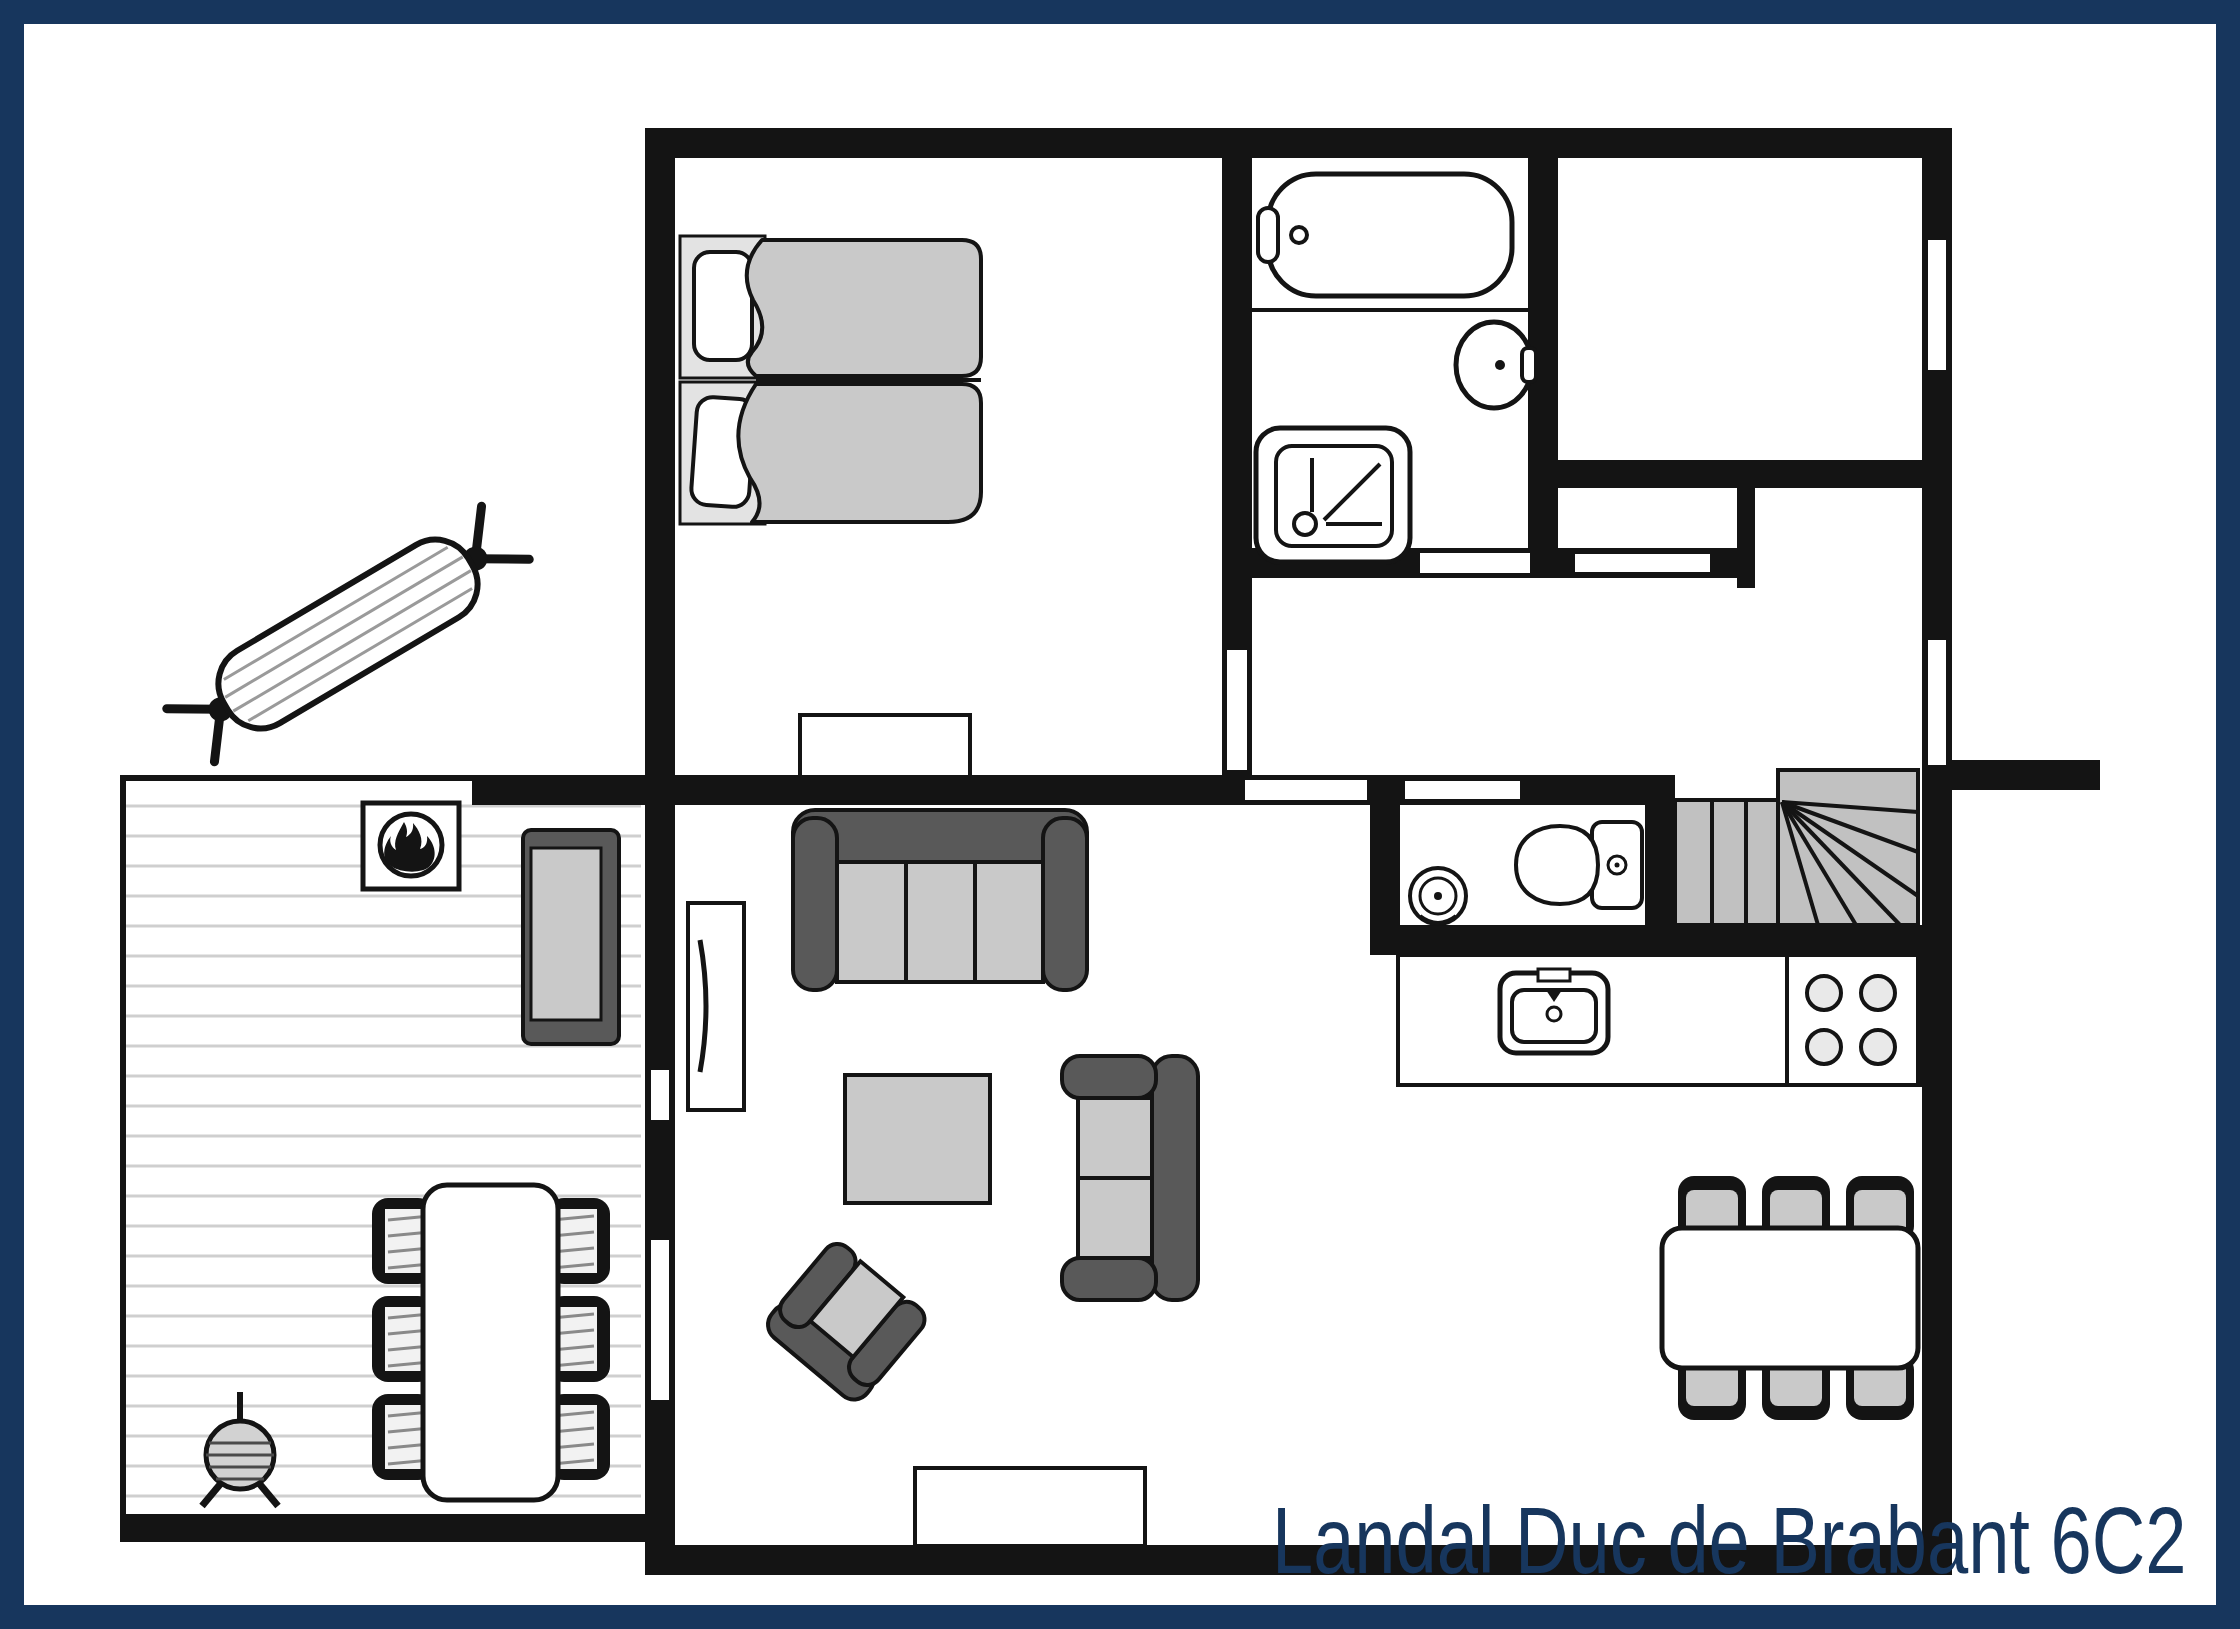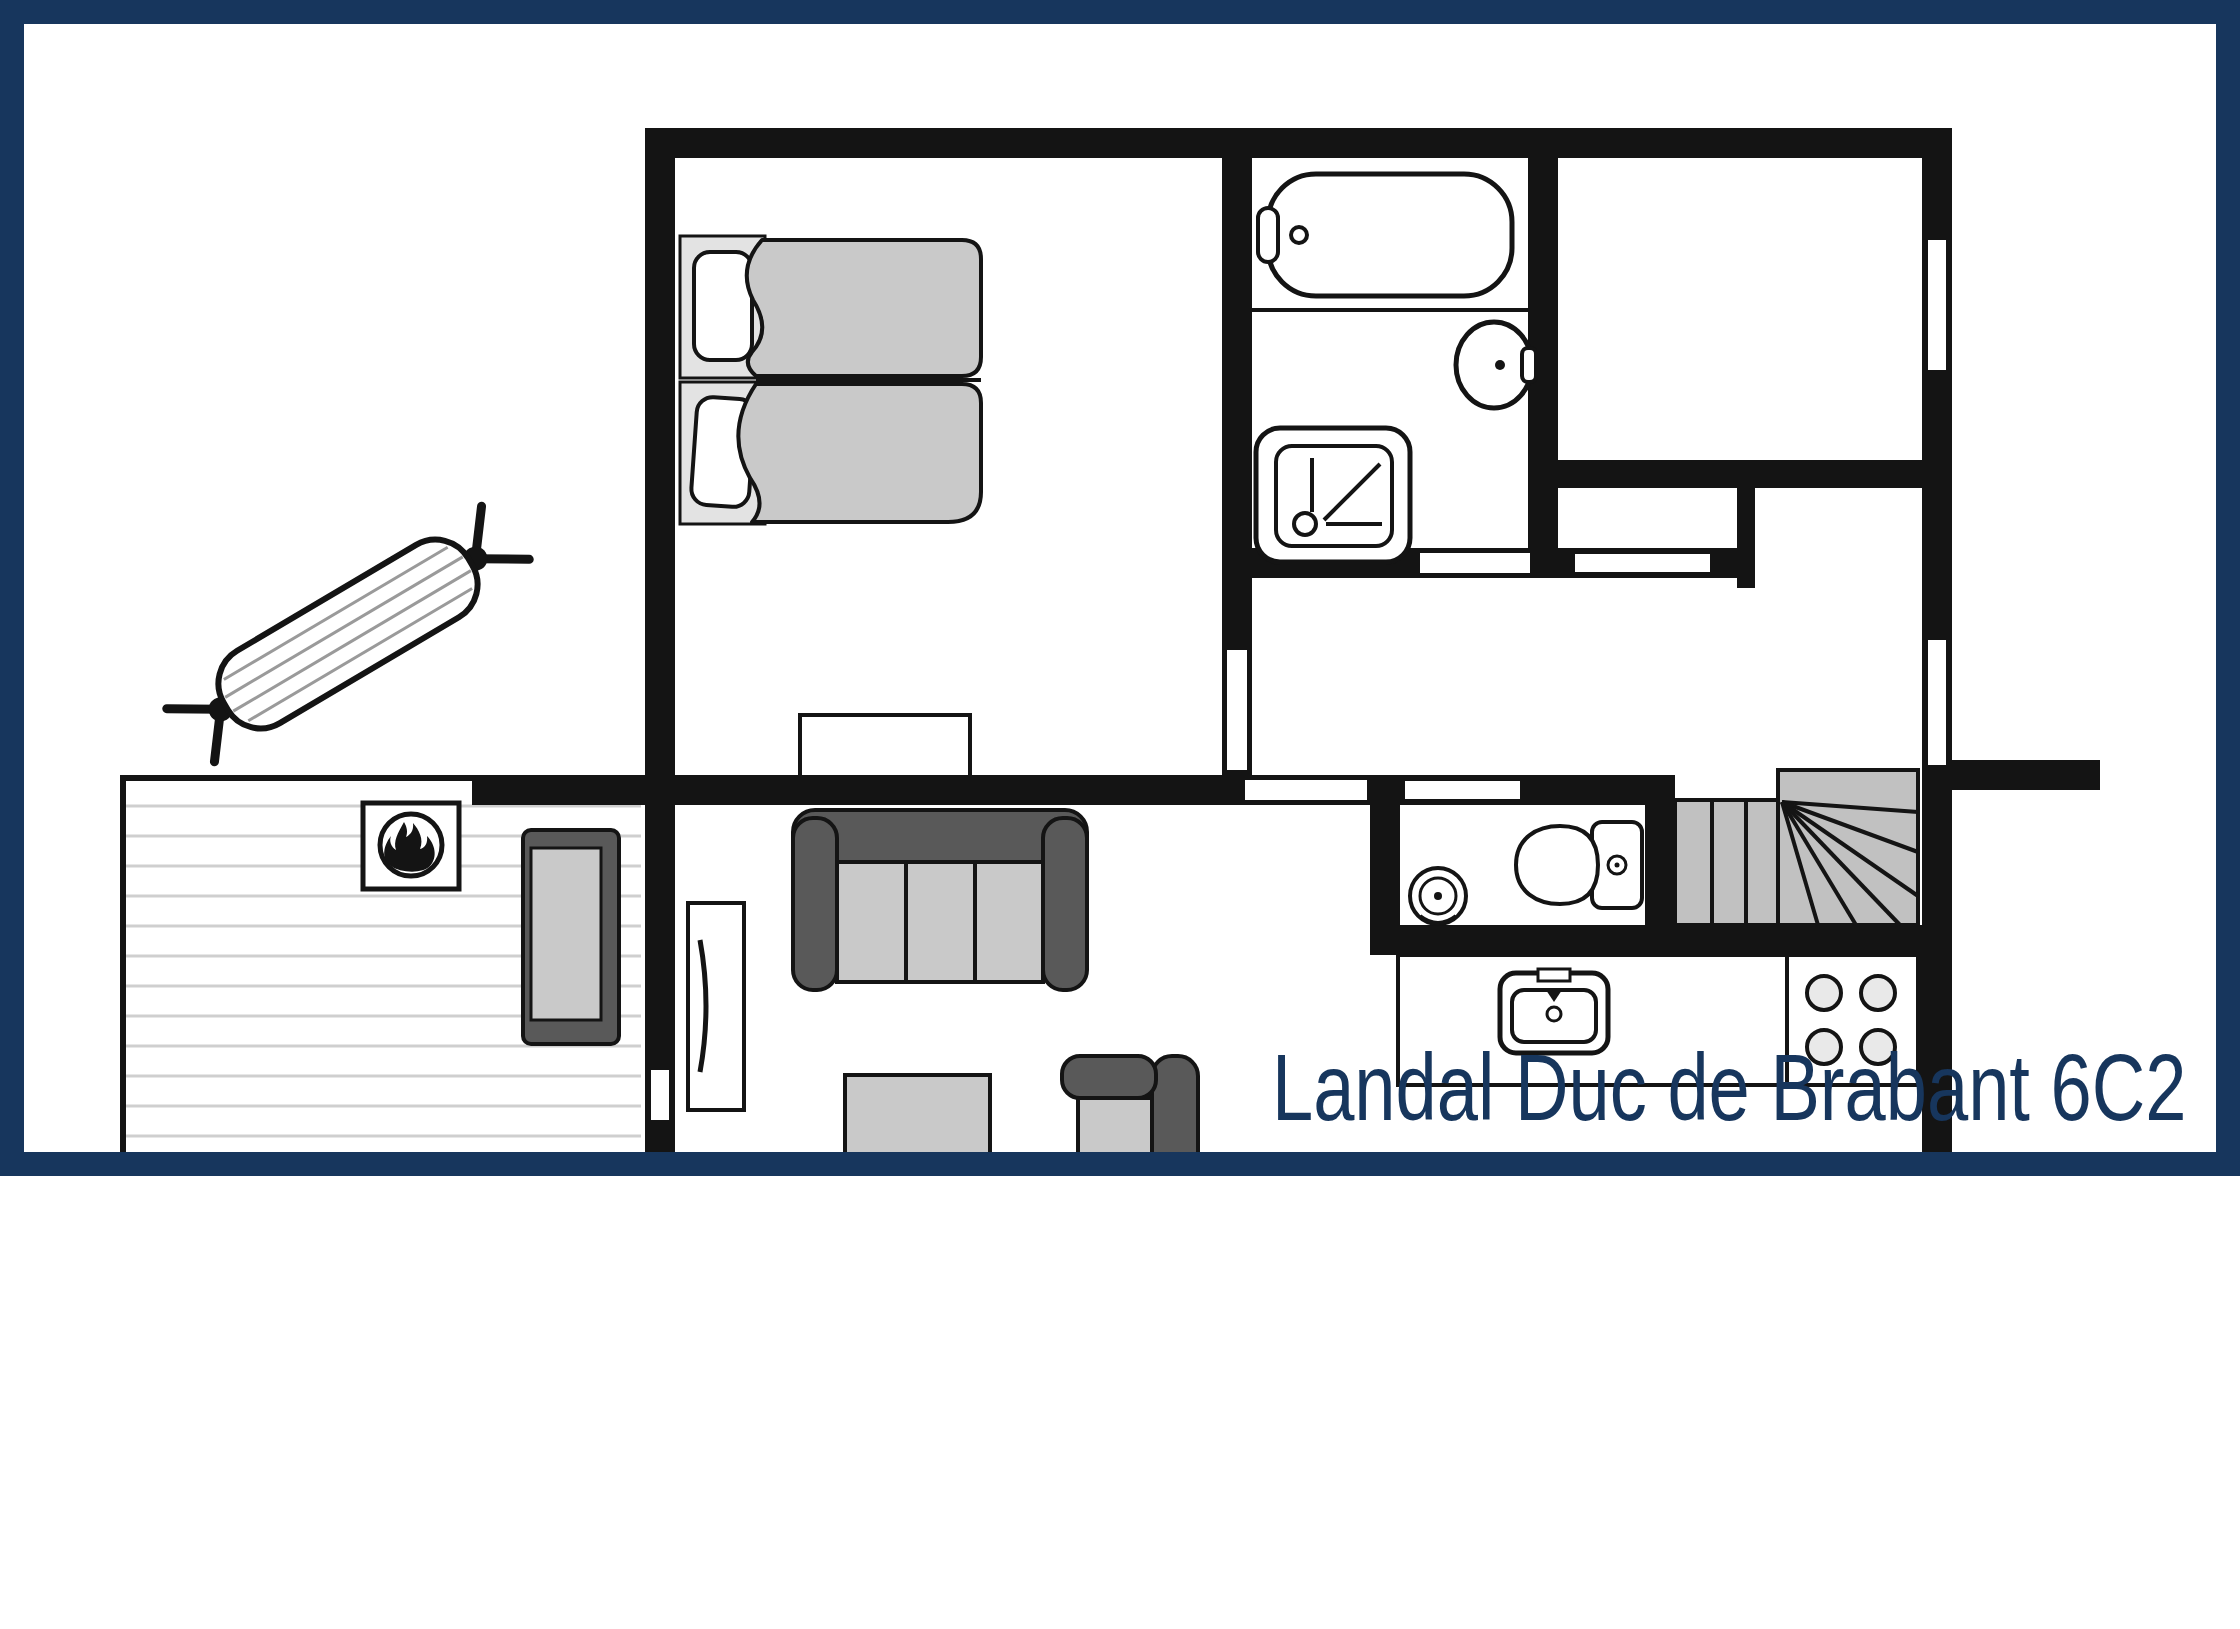--- a/index.html
+++ b/index.html
@@ -1,16 +1,16 @@
 <!DOCTYPE html>
 <html><head>
 <meta charset="utf-8">
 <style>
   html,body{margin:0;padding:0;background:#fff;}
-  .frame{position:relative;width:2240px;height:1176px;box-sizing:border-box;
+  .frame{position:relative;width:2240px;height:1629px;box-sizing:border-box;
          border:24px solid #17365D;background:#ffffff;overflow:hidden;
          font-family:"Liberation Sans", sans-serif;}
   .plan-svg{position:absolute;left:0;top:0;width:2192px;height:1581px;}
   .plan-title{position:absolute;right:30px;bottom:10px;color:#17365D;
               font-size:95px;font-weight:400;white-space:nowrap;
               transform:scaleX(0.78);transform-origin:100% 100%;
               font-family:"Liberation Sans", sans-serif;}
 </style>
 </head>
 <body>

